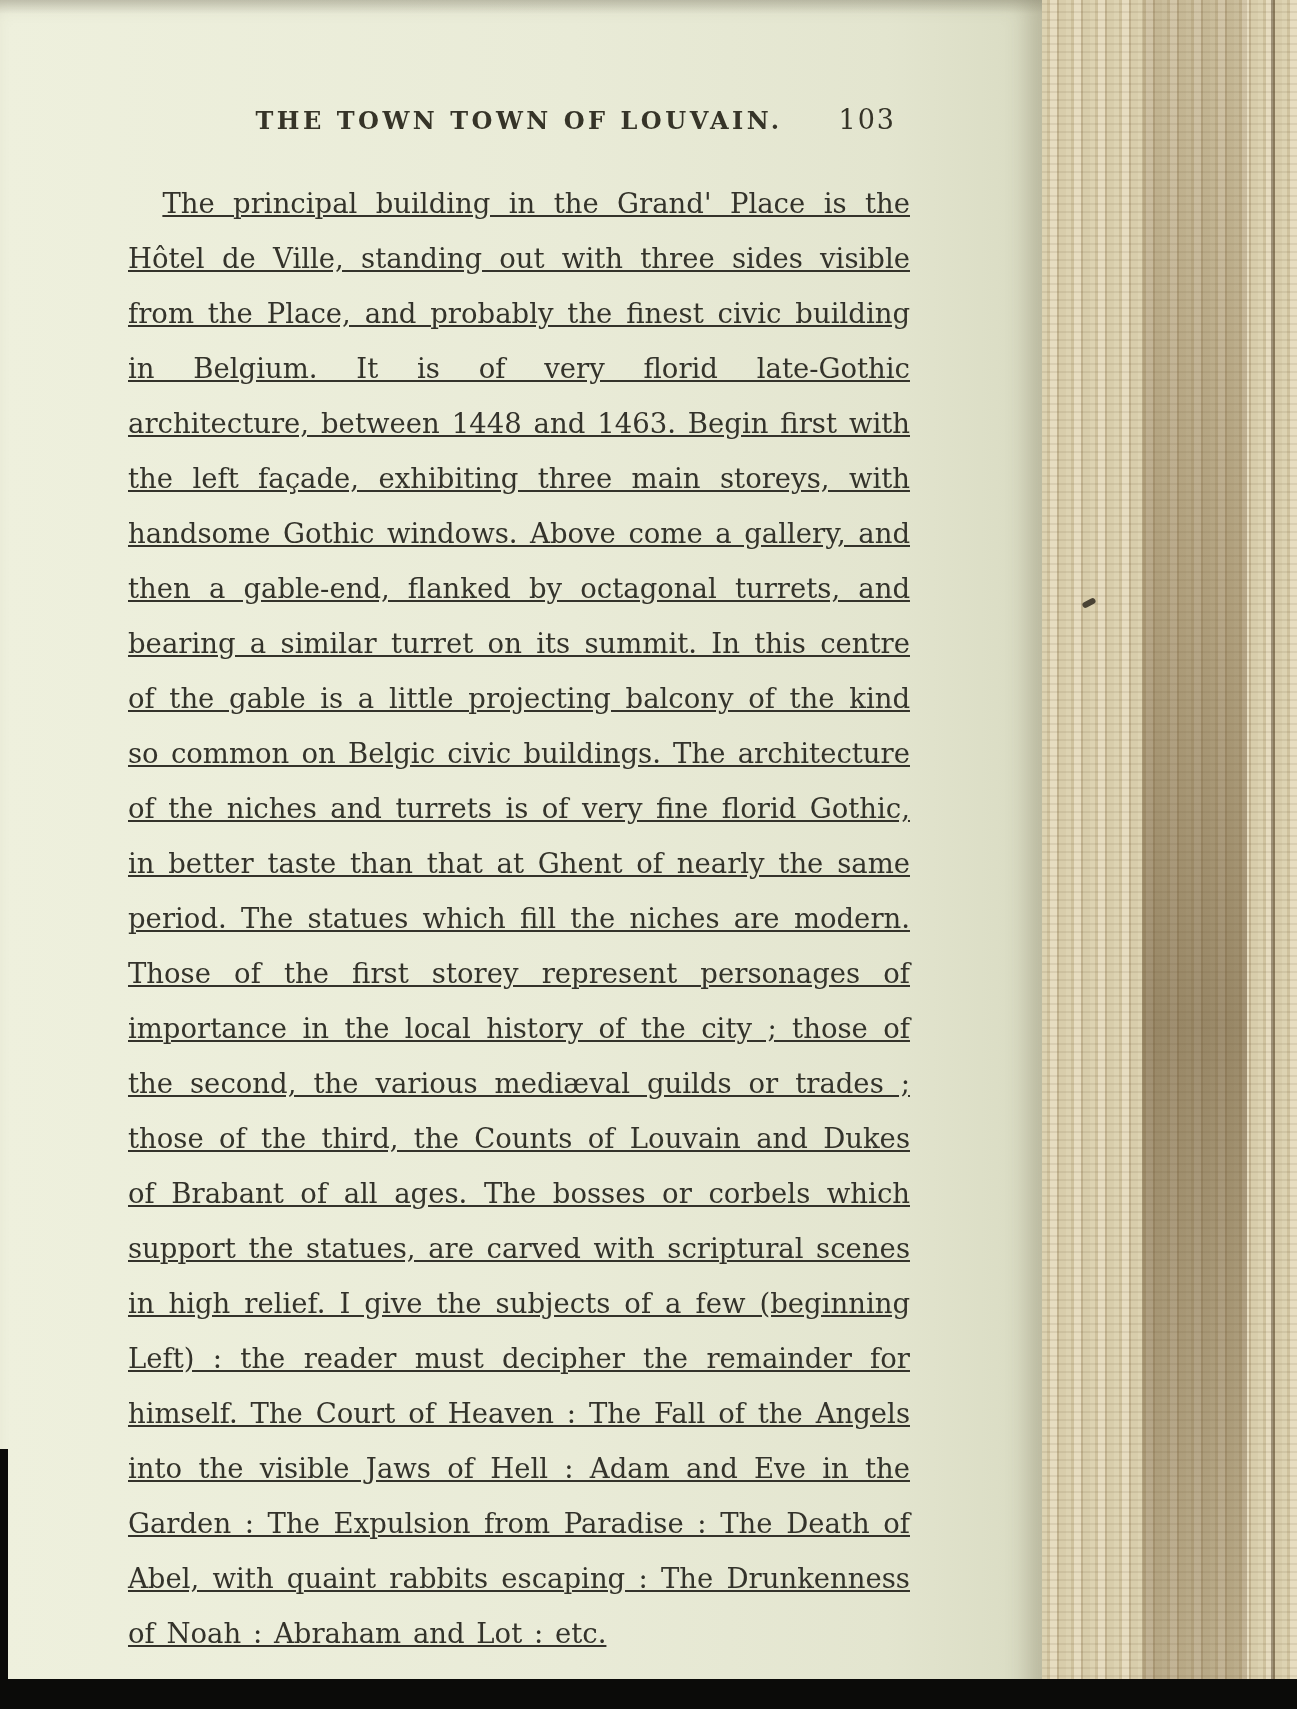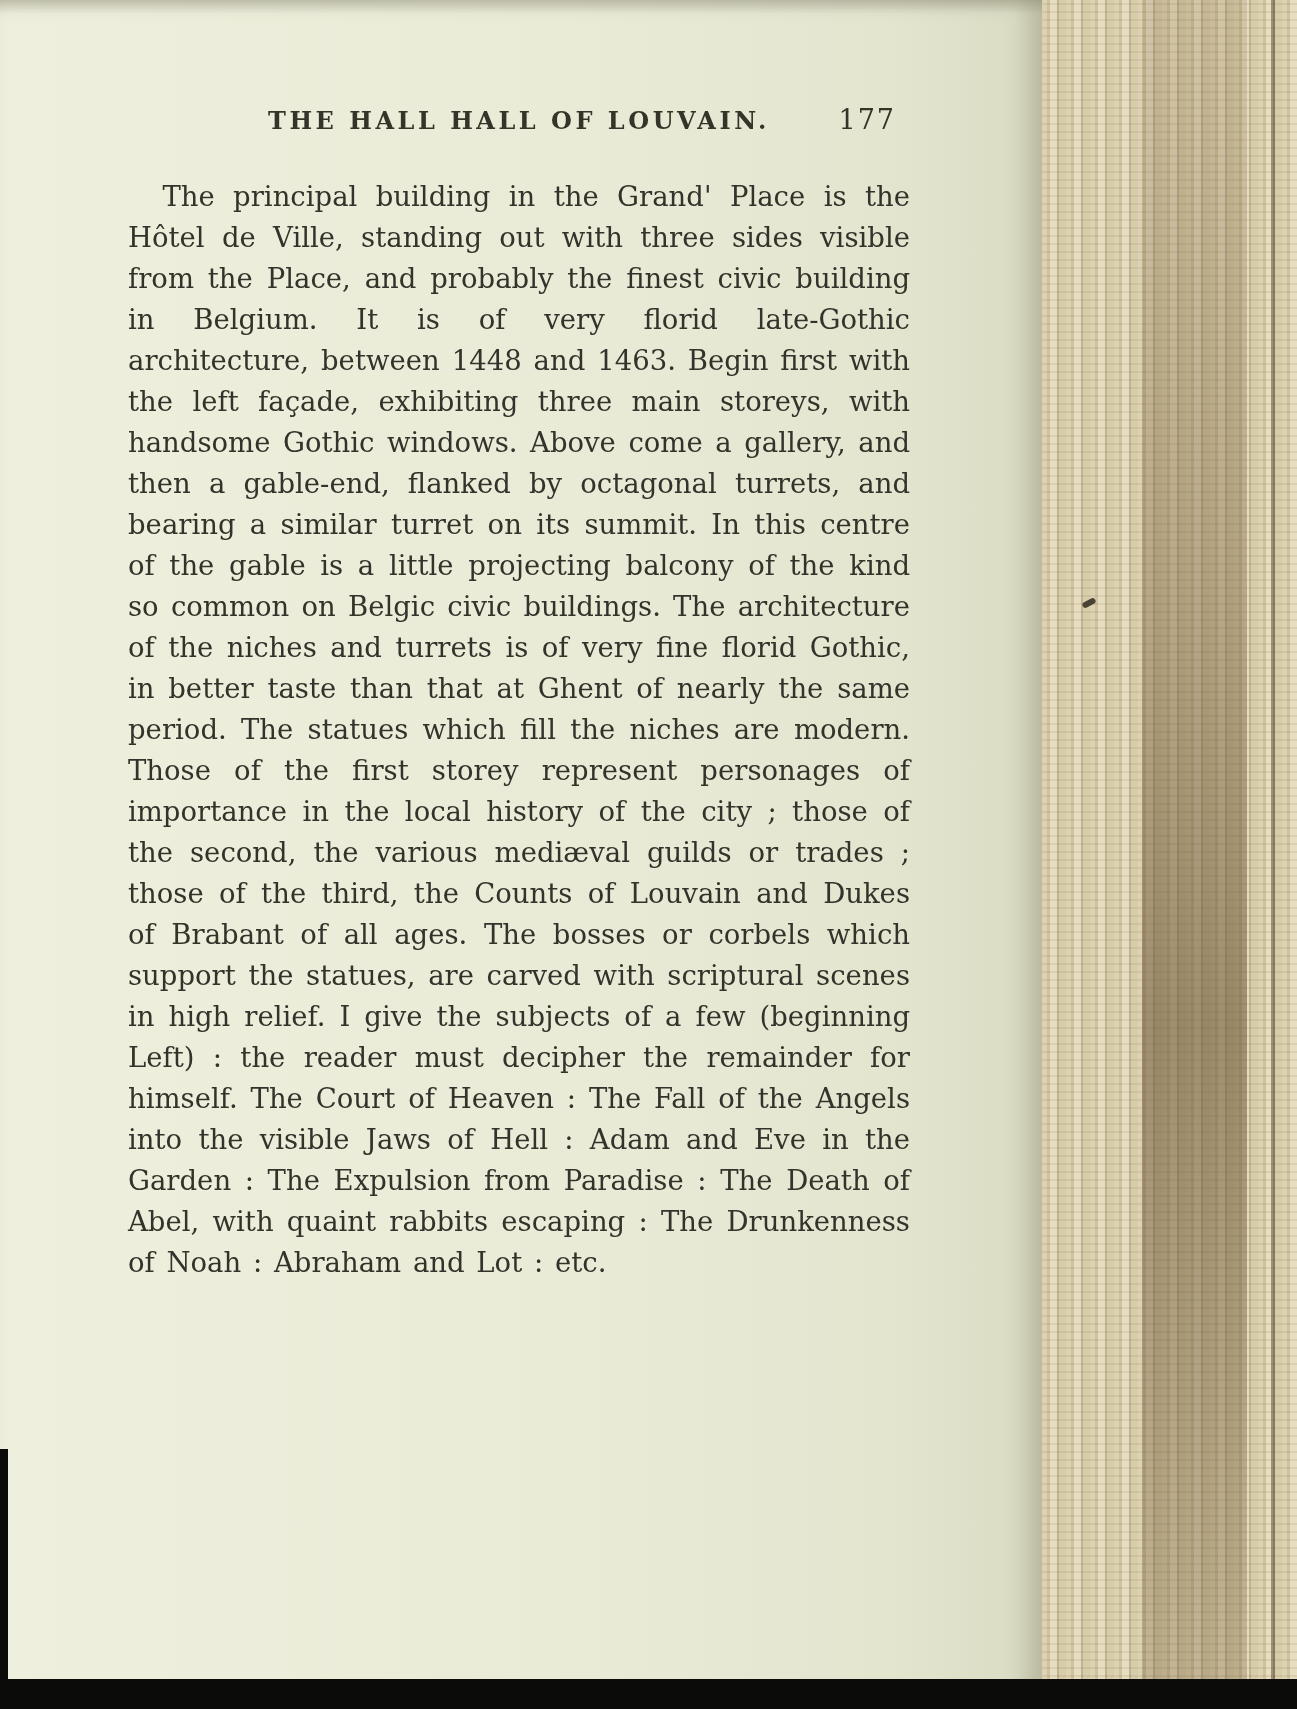--- a/index.html
+++ b/index.html
@@ -50,25 +50,26 @@
   .page-number {
     position: absolute;
     right: 14px; top: -2px;
     font-size: 27px;
     letter-spacing: 2px;
     font-weight: 400;
     color: #363428;
   }
   .body-text p {
     font-size: 27.5px;
-    line-height: 41px;
+    line-height: 55px;
     text-align: justify;
     text-indent: 1.25em;
     word-spacing: 3px;
     color: #34332b;
+    text-decoration: underline;
   }
   
   .page-edges {
     position: absolute;
     top: 0; right: 0;
     width: 255px; height: 1709px;
     background:
       repeating-linear-gradient(0deg, rgba(96,76,44,0.10) 0 2px, rgba(0,0,0,0) 2px 8px),
       repeating-linear-gradient(90deg,
         #ddd3b2 0px, #ddd3b2 5px,
@@ -116,22 +117,22 @@
 </style>
 </head>
 <body>
 
 <div class="scan">
 
   <div class="page">
     <div class="text-block">
 
       <div class="page-header">
-        <span class="header-title">THE HALL HALL OF LOUVAIN.</span>
-        <span class="page-number">177</span>
+        <span class="header-title">THE TOWN TOWN OF LOUVAIN.</span>
+        <span class="page-number">103</span>
       </div>
 
       <div class="body-text">
         <p>The principal building in the Grand' Place is the Hôtel de Ville, standing out with three sides visible from the Place, and probably the finest civic building in Belgium. It is of very florid late-Gothic architecture, between 1448 and 1463.  Begin first with the left façade, exhibiting three main storeys, with handsome Gothic windows.  Above come a gallery, and then a gable-end, flanked by octagonal turrets, and bearing a similar turret on its summit.  In this centre of the gable is a little projecting balcony of the kind so common on Belgic civic buildings.  The architecture of the niches and turrets is of very fine florid Gothic, in better taste than that at Ghent of nearly the same period.  The statues which fill the niches are modern. Those of the first storey represent personages of importance in the local history of the city ; those of the second, the various mediæval guilds or trades ; those of the third, the Counts of Louvain and Dukes of Brabant of all ages. The bosses or corbels which support the statues, are carved with scriptural scenes in high relief.  I give the subjects of a few (beginning Left) :  the reader must decipher the remainder for himself.  The Court of Heaven :  The Fall of the Angels into the visible Jaws of Hell :  Adam and Eve in the Garden :  The Expulsion from Paradise :  The Death of Abel, with quaint rabbits escaping :  The Drunkenness of Noah :  Abraham and Lot :  etc.</p>
       </div>
 
     </div>
   </div>
 
   <div class="page-edges">

